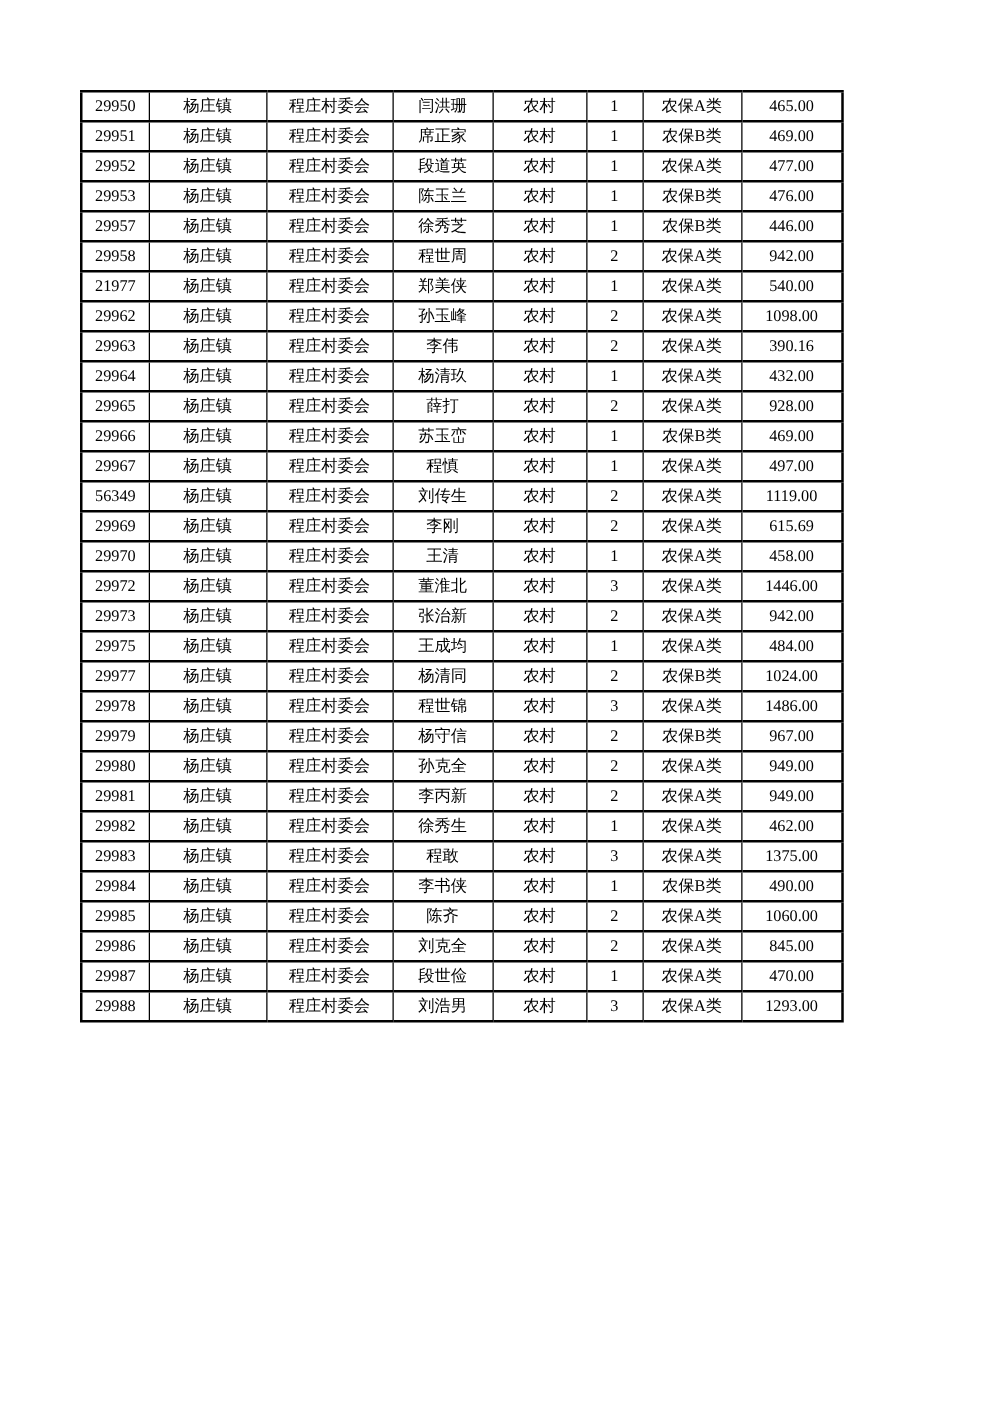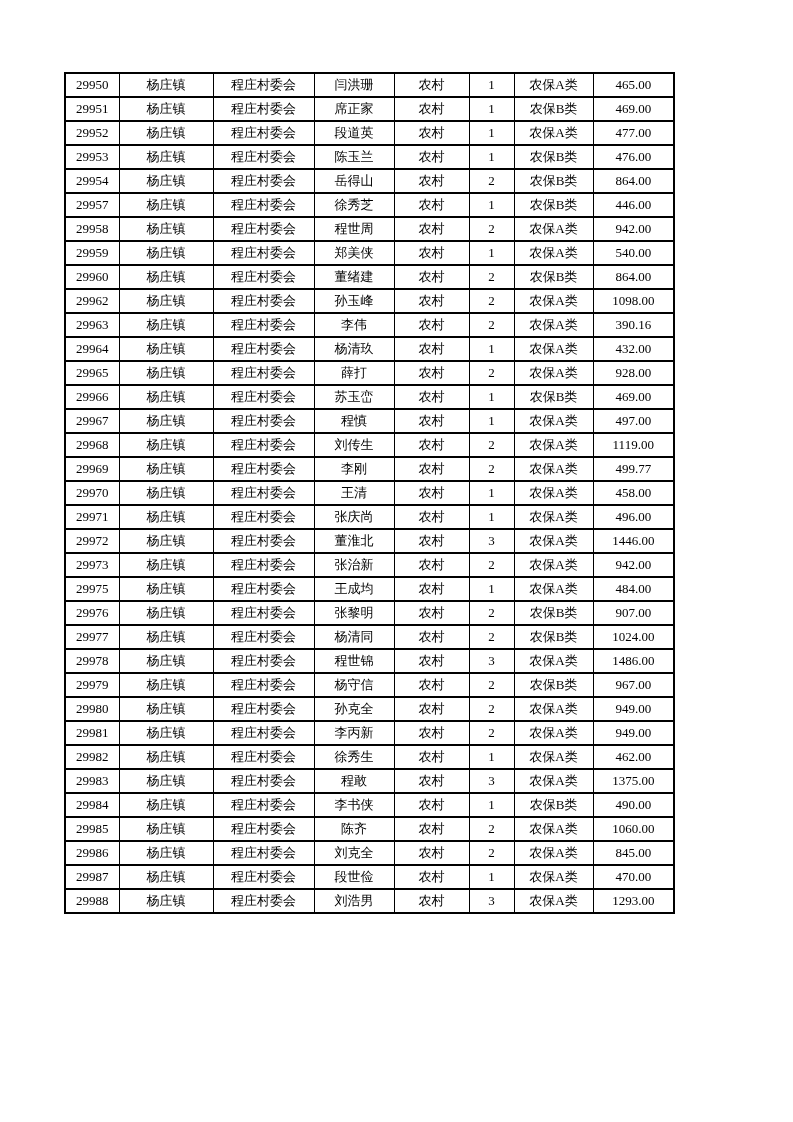--- a/index.html
+++ b/index.html
@@ -99,70 +99,50 @@
           <td>29953</td>
           <td>杨庄镇</td>
           <td>程庄村委会</td>
           <td>陈玉兰</td>
           <td>农村</td>
           <td>1</td>
           <td>农保B类</td>
           <td>476.00</td>
         </tr>
         <tr>
-          <td>29954</td>
-          <td>杨庄镇</td>
-          <td>程庄村委会</td>
-          <td>岳得山</td>
-          <td>农村</td>
-          <td>2</td>
-          <td>农保B类</td>
-          <td>864.00</td>
-        </tr>
-        <tr>
           <td>29957</td>
           <td>杨庄镇</td>
           <td>程庄村委会</td>
           <td>徐秀芝</td>
           <td>农村</td>
           <td>1</td>
           <td>农保B类</td>
           <td>446.00</td>
         </tr>
         <tr>
           <td>29958</td>
           <td>杨庄镇</td>
           <td>程庄村委会</td>
           <td>程世周</td>
           <td>农村</td>
           <td>2</td>
           <td>农保A类</td>
           <td>942.00</td>
         </tr>
         <tr>
-          <td>29959</td>
+          <td>21977</td>
           <td>杨庄镇</td>
           <td>程庄村委会</td>
           <td>郑美侠</td>
           <td>农村</td>
           <td>1</td>
           <td>农保A类</td>
           <td>540.00</td>
         </tr>
         <tr>
-          <td>29960</td>
-          <td>杨庄镇</td>
-          <td>程庄村委会</td>
-          <td>董绪建</td>
-          <td>农村</td>
-          <td>2</td>
-          <td>农保B类</td>
-          <td>864.00</td>
-        </tr>
-        <tr>
           <td>29962</td>
           <td>杨庄镇</td>
           <td>程庄村委会</td>
           <td>孙玉峰</td>
           <td>农村</td>
           <td>2</td>
           <td>农保A类</td>
           <td>1098.00</td>
         </tr>
         <tr>
@@ -209,60 +189,50 @@
           <td>29967</td>
           <td>杨庄镇</td>
           <td>程庄村委会</td>
           <td>程慎</td>
           <td>农村</td>
           <td>1</td>
           <td>农保A类</td>
           <td>497.00</td>
         </tr>
         <tr>
-          <td>29968</td>
+          <td>56349</td>
           <td>杨庄镇</td>
           <td>程庄村委会</td>
           <td>刘传生</td>
           <td>农村</td>
           <td>2</td>
           <td>农保A类</td>
           <td>1119.00</td>
         </tr>
         <tr>
           <td>29969</td>
           <td>杨庄镇</td>
           <td>程庄村委会</td>
           <td>李刚</td>
           <td>农村</td>
           <td>2</td>
           <td>农保A类</td>
-          <td>499.77</td>
+          <td>615.69</td>
         </tr>
         <tr>
           <td>29970</td>
           <td>杨庄镇</td>
           <td>程庄村委会</td>
           <td>王清</td>
           <td>农村</td>
           <td>1</td>
           <td>农保A类</td>
           <td>458.00</td>
         </tr>
         <tr>
-          <td>29971</td>
-          <td>杨庄镇</td>
-          <td>程庄村委会</td>
-          <td>张庆尚</td>
-          <td>农村</td>
-          <td>1</td>
-          <td>农保A类</td>
-          <td>496.00</td>
-        </tr>
-        <tr>
           <td>29972</td>
           <td>杨庄镇</td>
           <td>程庄村委会</td>
           <td>董淮北</td>
           <td>农村</td>
           <td>3</td>
           <td>农保A类</td>
           <td>1446.00</td>
         </tr>
         <tr>
@@ -277,30 +247,20 @@
         </tr>
         <tr>
           <td>29975</td>
           <td>杨庄镇</td>
           <td>程庄村委会</td>
           <td>王成均</td>
           <td>农村</td>
           <td>1</td>
           <td>农保A类</td>
           <td>484.00</td>
-        </tr>
-        <tr>
-          <td>29976</td>
-          <td>杨庄镇</td>
-          <td>程庄村委会</td>
-          <td>张黎明</td>
-          <td>农村</td>
-          <td>2</td>
-          <td>农保B类</td>
-          <td>907.00</td>
         </tr>
         <tr>
           <td>29977</td>
           <td>杨庄镇</td>
           <td>程庄村委会</td>
           <td>杨清同</td>
           <td>农村</td>
           <td>2</td>
           <td>农保B类</td>
           <td>1024.00</td>

